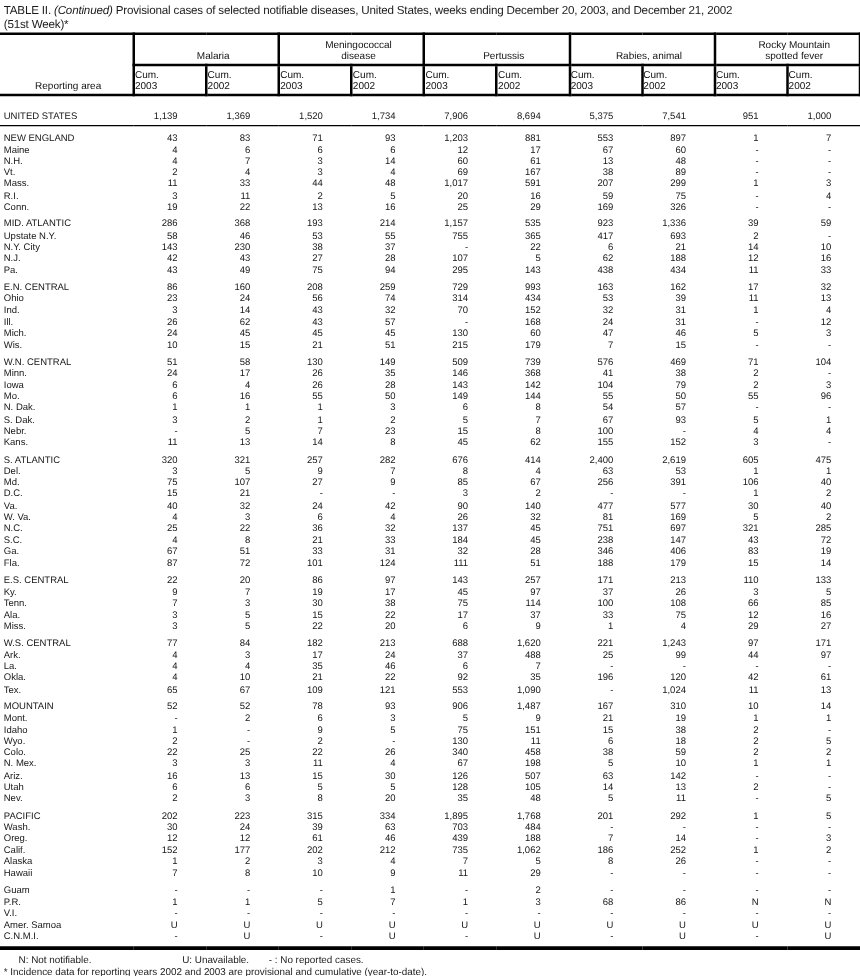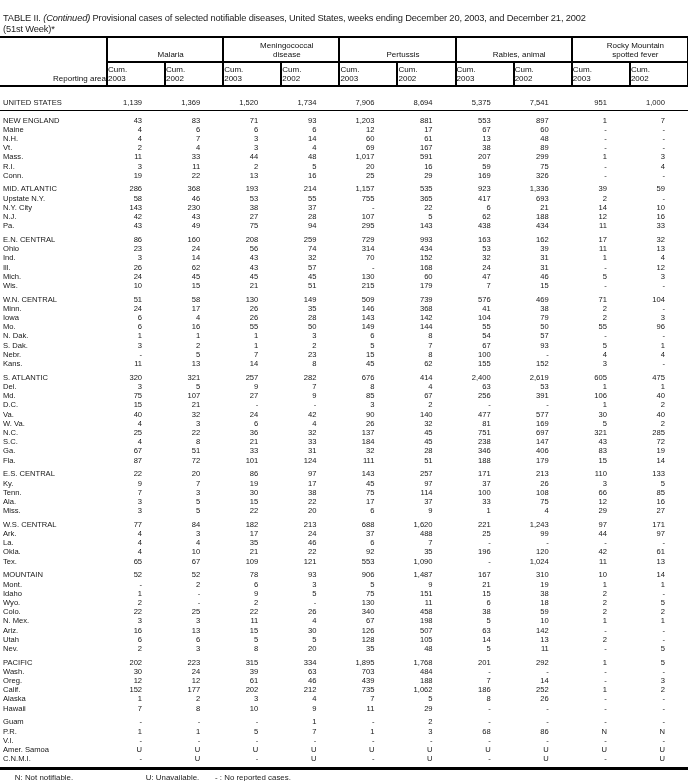--- a/index.html
+++ b/index.html
@@ -6,21 +6,21 @@
     margin: 0; padding: 0;
   }
   body {
     width: 688px; height: 781px;
     background: #ffffff;
     color: #1b1b1b;
     font-family: "Liberation Sans", sans-serif;
     overflow: hidden;
   }
   
-  .title { padding: 13px 0 0 3px; font-size: 9.3px; line-height: 10.5px; letter-spacing: -0.15px; }
+  .title { padding: 3px 0 0 3px; font-size: 9.3px; line-height: 10.5px; letter-spacing: -0.15px; }
   .t-line { white-space: nowrap; }
   .cont { font-style: italic; }
 
   
   table.mmwr {
     width: 688px;
     table-layout: fixed;
     border-collapse: collapse;
     margin-top: 2px;
     border-bottom: 3px solid #000;
@@ -32,21 +32,21 @@
     font-weight: normal;
     font-size: 8px;
     padding: 0;
     color: #111;
   }
   th.area-th {
     border: none;
     border-top: 2px solid #000;
     border-right: 2px solid #000;
     border-bottom: 2px solid #000;
-    text-align: right;
+    text-align: center;
     vertical-align: bottom;
     padding: 0 0 2px 3px;
   }
   th.group-th {
     border: 2px solid #000;
     text-align: center;
     vertical-align: bottom;
     line-height: 9px;
     padding: 3px 0 2px 11px;
   }

